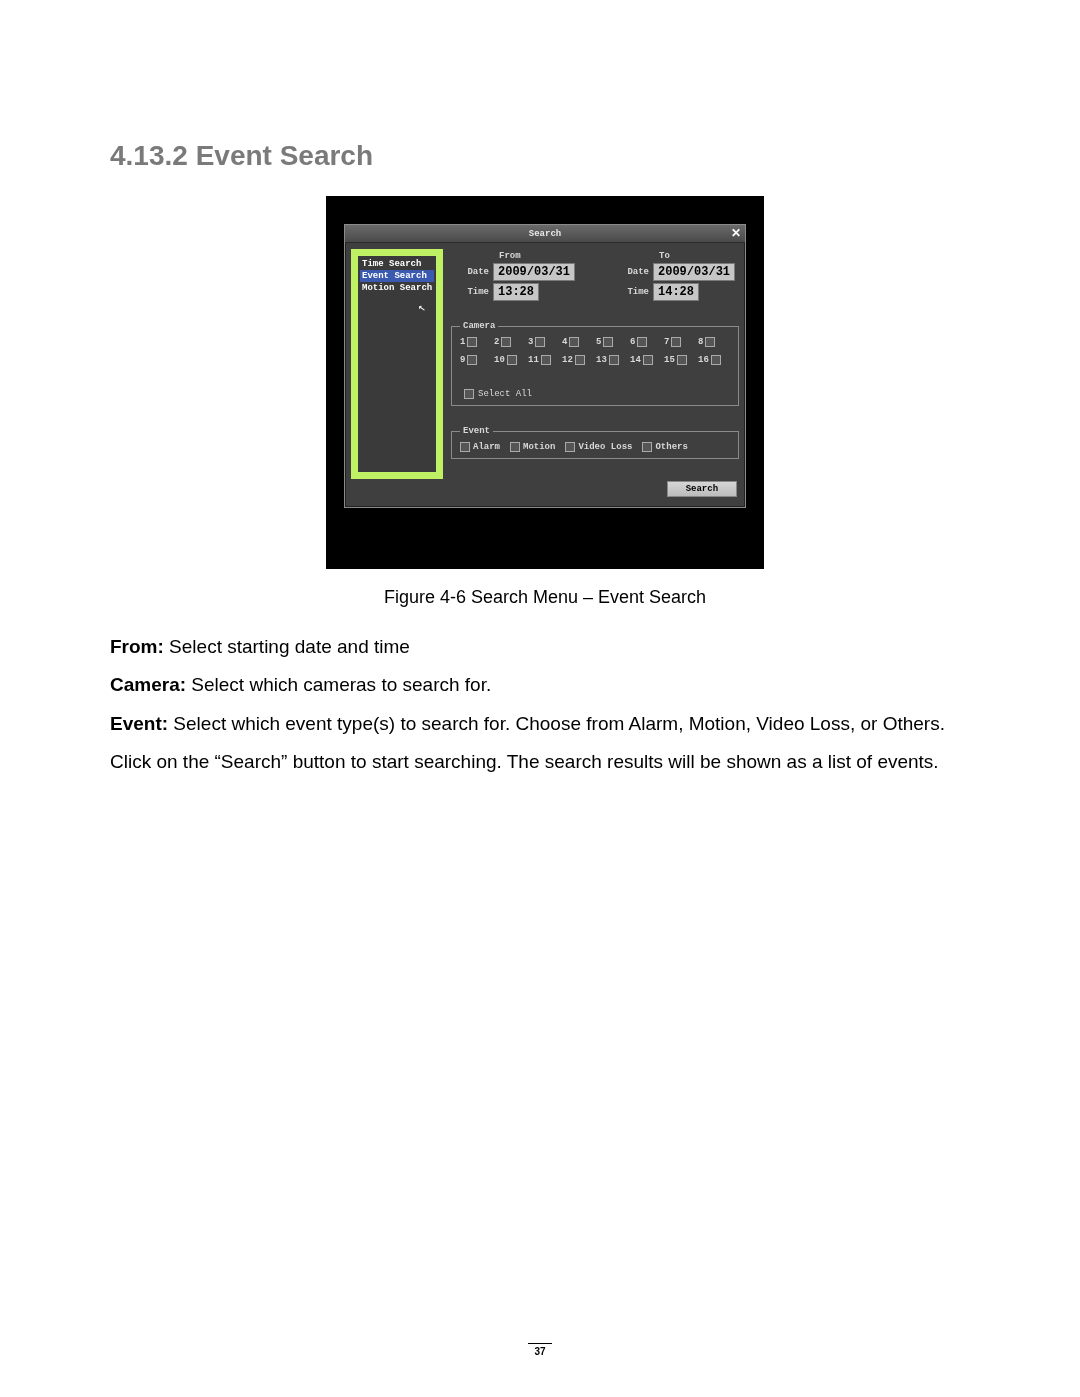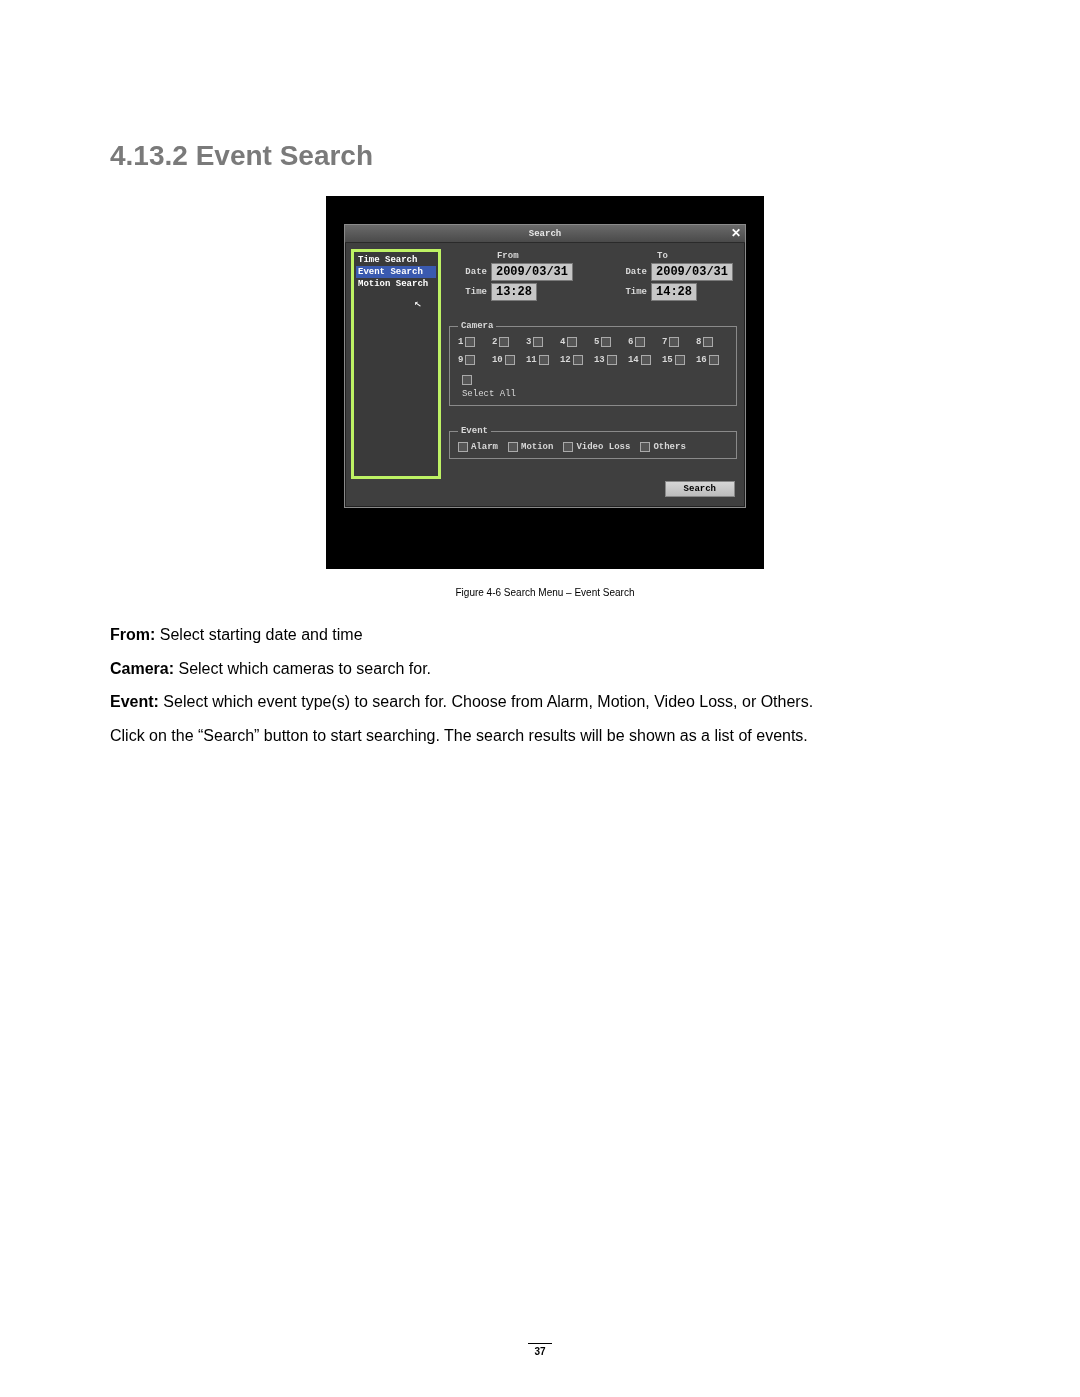--- a/index.html
+++ b/index.html
@@ -58,21 +58,21 @@
     font-family: Arial, sans-serif;
     font-weight: bold;
   }
   .window-body {
     display: flex;
     padding: 6px;
     gap: 6px;
   }
   .sidebar {
     width: 92px;
-    border: 3px solid #bef264;
+    border: 7px solid #bef264;
     background: #3a3a3a;
     padding: 2px;
     height: 230px;
     position: relative;
   }
   .sidebar-item {
     padding: 1px 2px;
     color: #ffffff;
     font-weight: bold;
     white-space: nowrap;
@@ -140,23 +140,22 @@
   .cam-num { font-weight: bold; }
   .cb {
     width: 10px; height: 10px;
     border: 1px solid #aaa;
     background: #555;
     display: inline-block;
   }
   .selectall-row {
     display: flex;
     gap: 4px;
-    margin-top: 10px;
+    margin-top: 24px;
     margin-left: 4px;
-    flex-direction: column;
   }
   .event-row {
     display: flex;
     gap: 10px;
     align-items: center;
     flex-wrap: wrap;
   }
   .event-item { display: flex; align-items: center; gap: 3px; font-weight: bold; }
   .search-row {
     display: flex;
@@ -167,26 +166,26 @@
     background: linear-gradient(#d6d6d6,#bcbcbc);
     color: #000;
     border: 1px solid #888;
     padding: 2px 18px;
     font-family: "Courier New", monospace;
     font-size: 9px;
     font-weight: bold;
   }
   .caption {
     text-align: center;
-    font-size: 10px;
+    font-size: 18px;
     color: #000;
     margin-bottom: 24px;
   }
   .body-text {
-    font-size: 16px;
+    font-size: 19px;
     line-height: 1.6;
     color: #000;
   }
   .body-text p { margin-bottom: 8px; }
   .body-text .bold { font-weight: bold; }
   .page-number {
     position: absolute;
     bottom: 40px;
     left: 0; right: 0;
     text-align: center;

